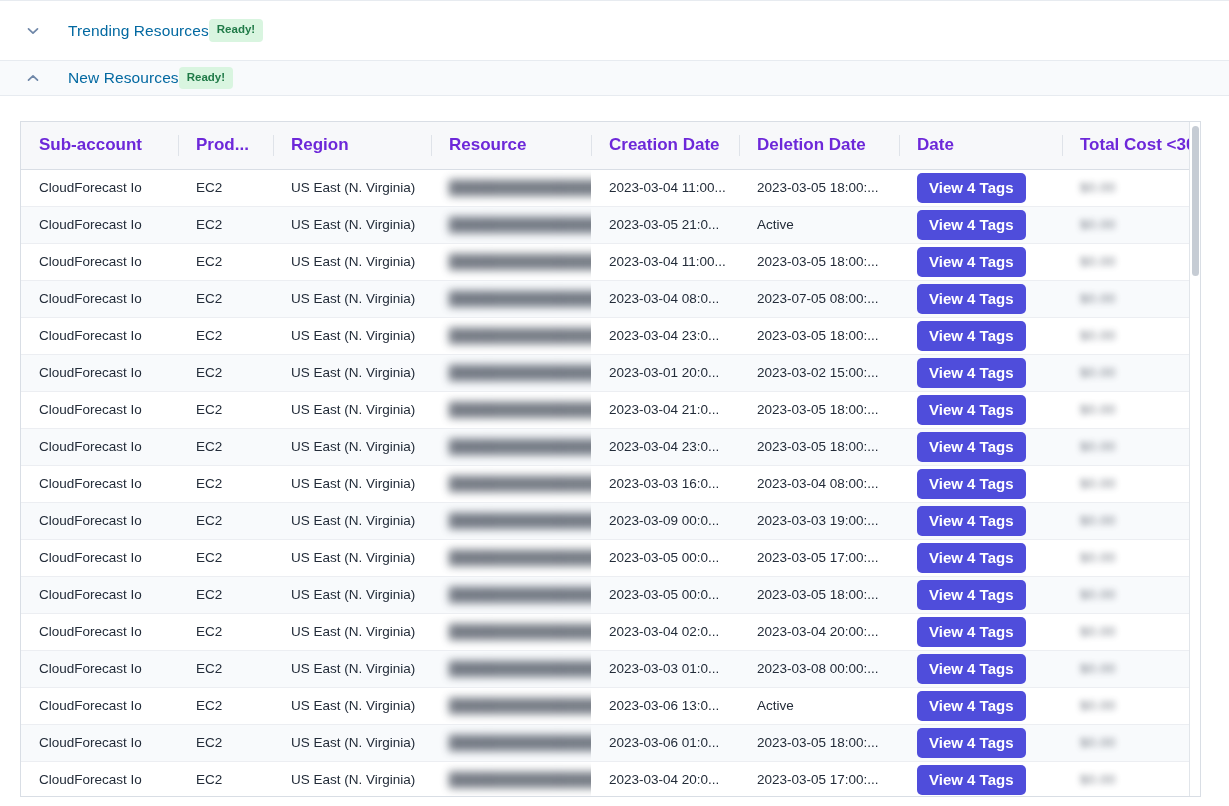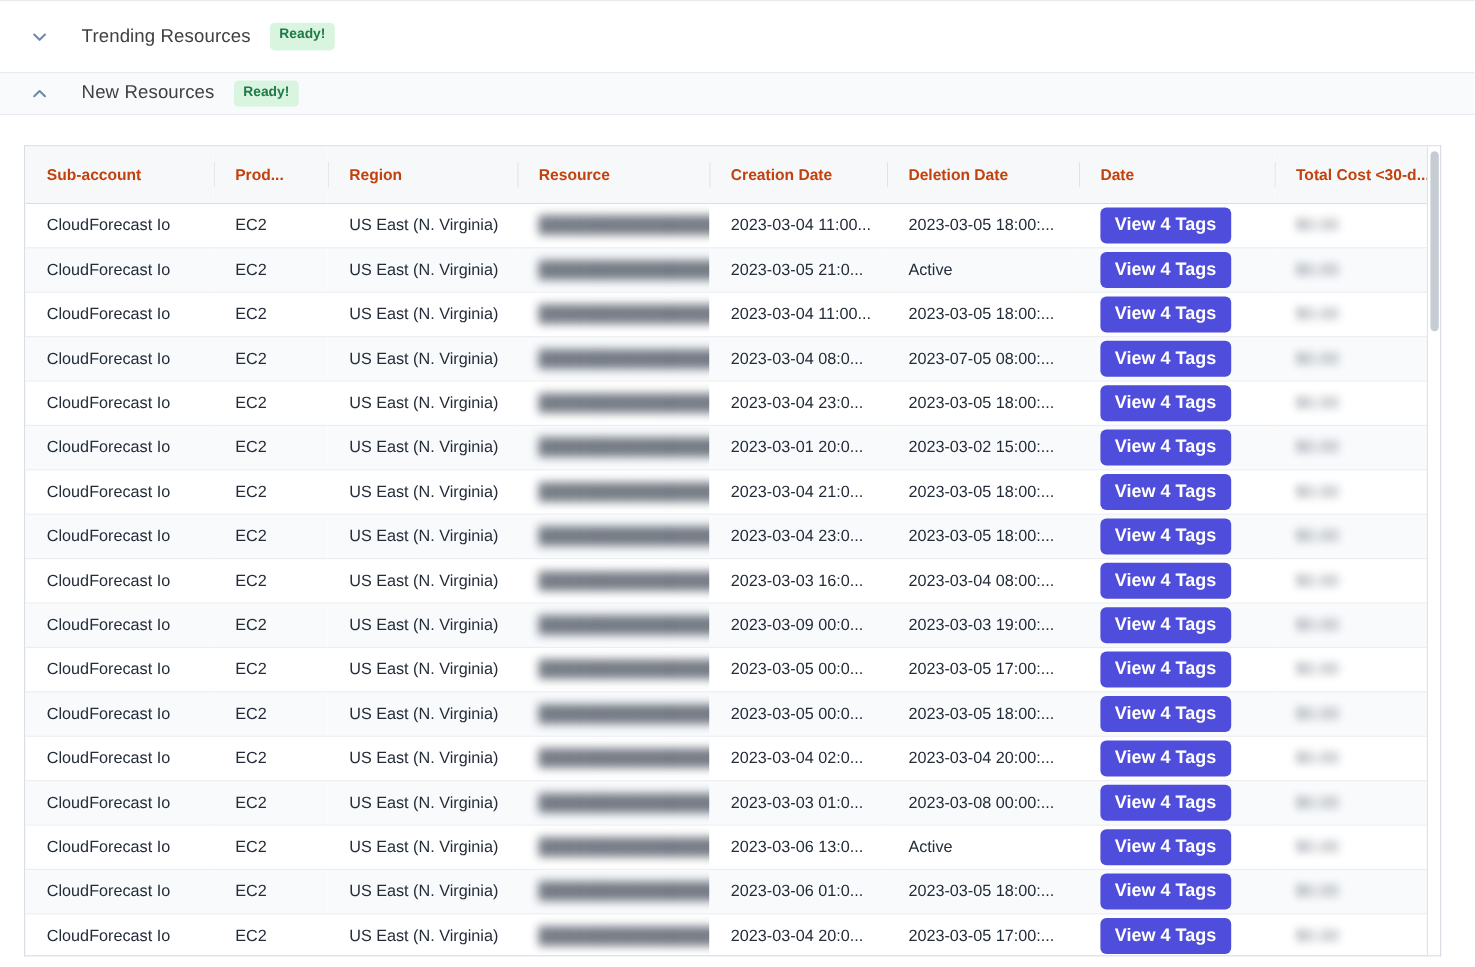--- a/index.html
+++ b/index.html
@@ -44,28 +44,27 @@
     display: flex;
     align-items: center;
     justify-content: center;
     cursor: pointer;
     color: #6f87a8;
   }
   .chev svg { display: block; }
 
   .section-title {
     font-size: 15.5px;
-    color: #404040;
+    color: #0369a1;
     letter-spacing: .1px;
     margin-left: 18px;
     white-space: nowrap;
   }
 
   .badge-ready {
-    margin-left: 16px;
     background: #d9f5e0;
     color: #1f7a47;
     font-size: 11.5px;
     font-weight: bold;
     line-height: 1;
     padding: 5px 8px 6px 8px;
     border-radius: 4px;
     white-space: nowrap;
   }
 
@@ -92,23 +91,23 @@
     table-layout: fixed;
     width: 1180px;
     font-size: 13.5px;
     color: #1f2733;
   }
 
   table.grid thead th {
     height: 47px;
     background: #f7f8fa;
     border-bottom: 1px solid #d9dee5;
-    font-size: 13px;
+    font-size: 17px;
     font-weight: bold;
-    color: #c2410c;
+    color: #6d28d9;
     text-align: left;
     padding: 0 0 0 18px;
     white-space: nowrap;
     overflow: hidden;
     position: relative;
     vertical-align: middle;
   }
   table.grid thead th .divider {
     position: absolute;
     left: 0;

